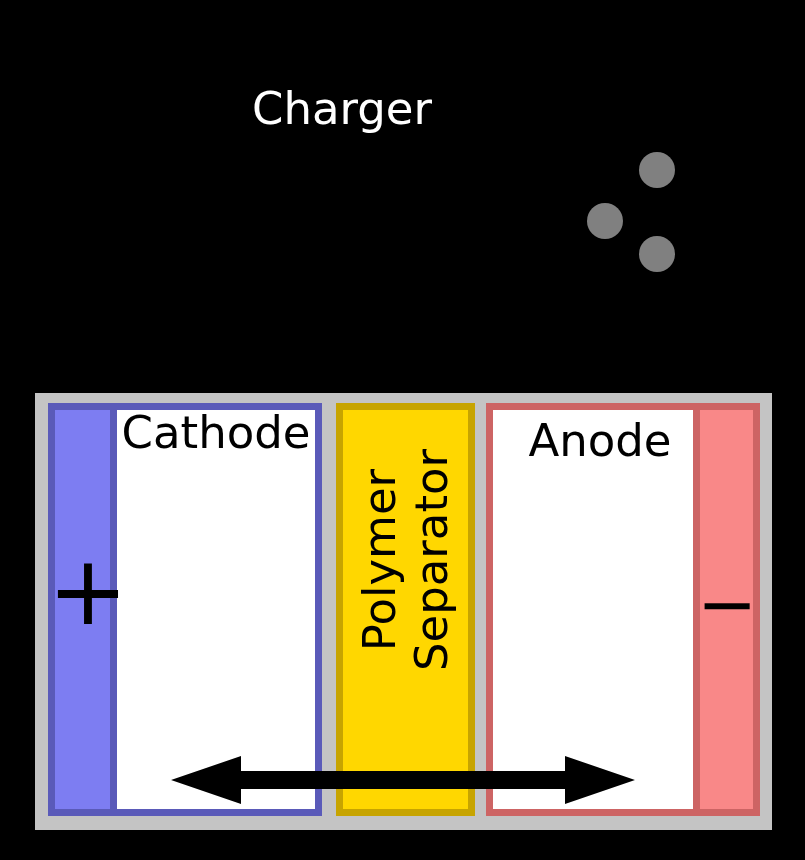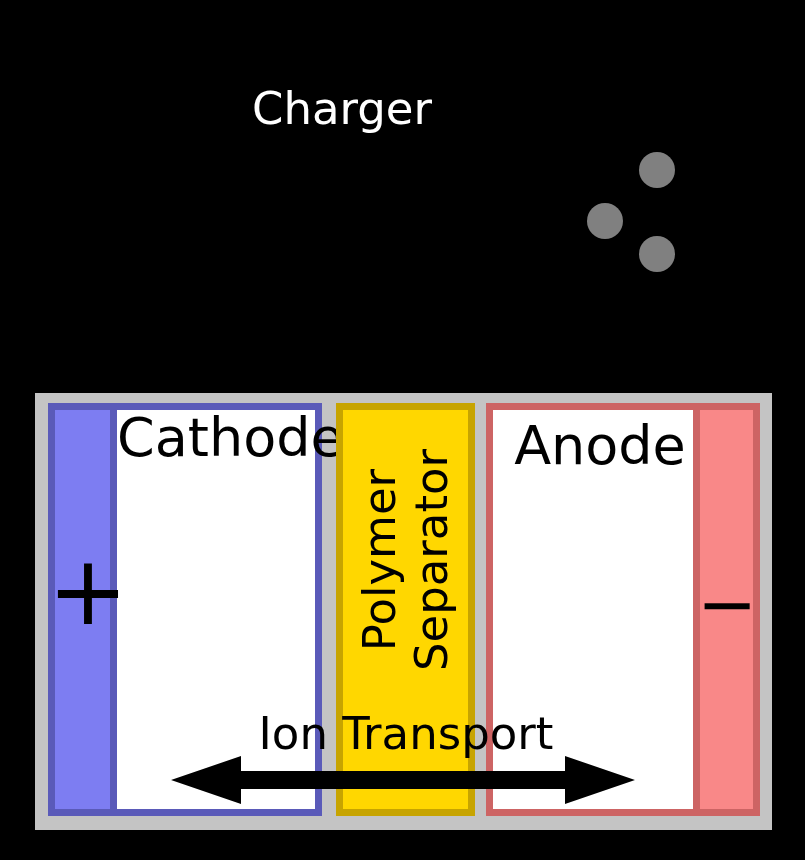--- a/index.html
+++ b/index.html
@@ -70,21 +70,21 @@
   
   .sign{
     position:absolute;color:var(--label-text);line-height:1;
     transform:translate(-50%,-50%);
   }
   .plus{left:33px;top:181px;font-size:96px;}
   .minus{left:27px;top:194px;font-size:72px;}
   
   .cell-label{
     position:absolute;left:62px;right:0;top:-2px;text-align:center;
-    color:var(--label-text);font-size:54px;line-height:1.1;white-space:nowrap;
+    color:var(--label-text);font-size:45px;line-height:1.1;white-space:nowrap;
   }
   .anode-label{left:0;right:46px;top:6px;}
   
   .separator-label{
     position:absolute;left:50%;top:150px;
     transform:translate(-50%,-50%) rotate(-90deg);
     color:var(--label-text);font-size:45px;line-height:1.16;
     white-space:pre-line;text-align:center;
   }
   
@@ -125,20 +125,19 @@
 Separator</div>
     </div>
 
     <div class="cell anode-box">
       <div class="strip anode-strip">
         <span class="sign minus">−</span>
       </div>
       <div class="cell-label anode-label">Anode</div>
     </div>
 
-    <div class="ion-label">Ion Transport</div>
 
     <svg class="ion-arrow" viewBox="0 0 464 48" xmlns="http://www.w3.org/2000/svg">
       <polygon points="0,24 70,0 70,15 394,15 394,0 464,24 394,48 394,33 70,33 70,48" fill="#000000"></polygon>
     </svg>
 
   </div>
 </div>
 
 </body></html>

